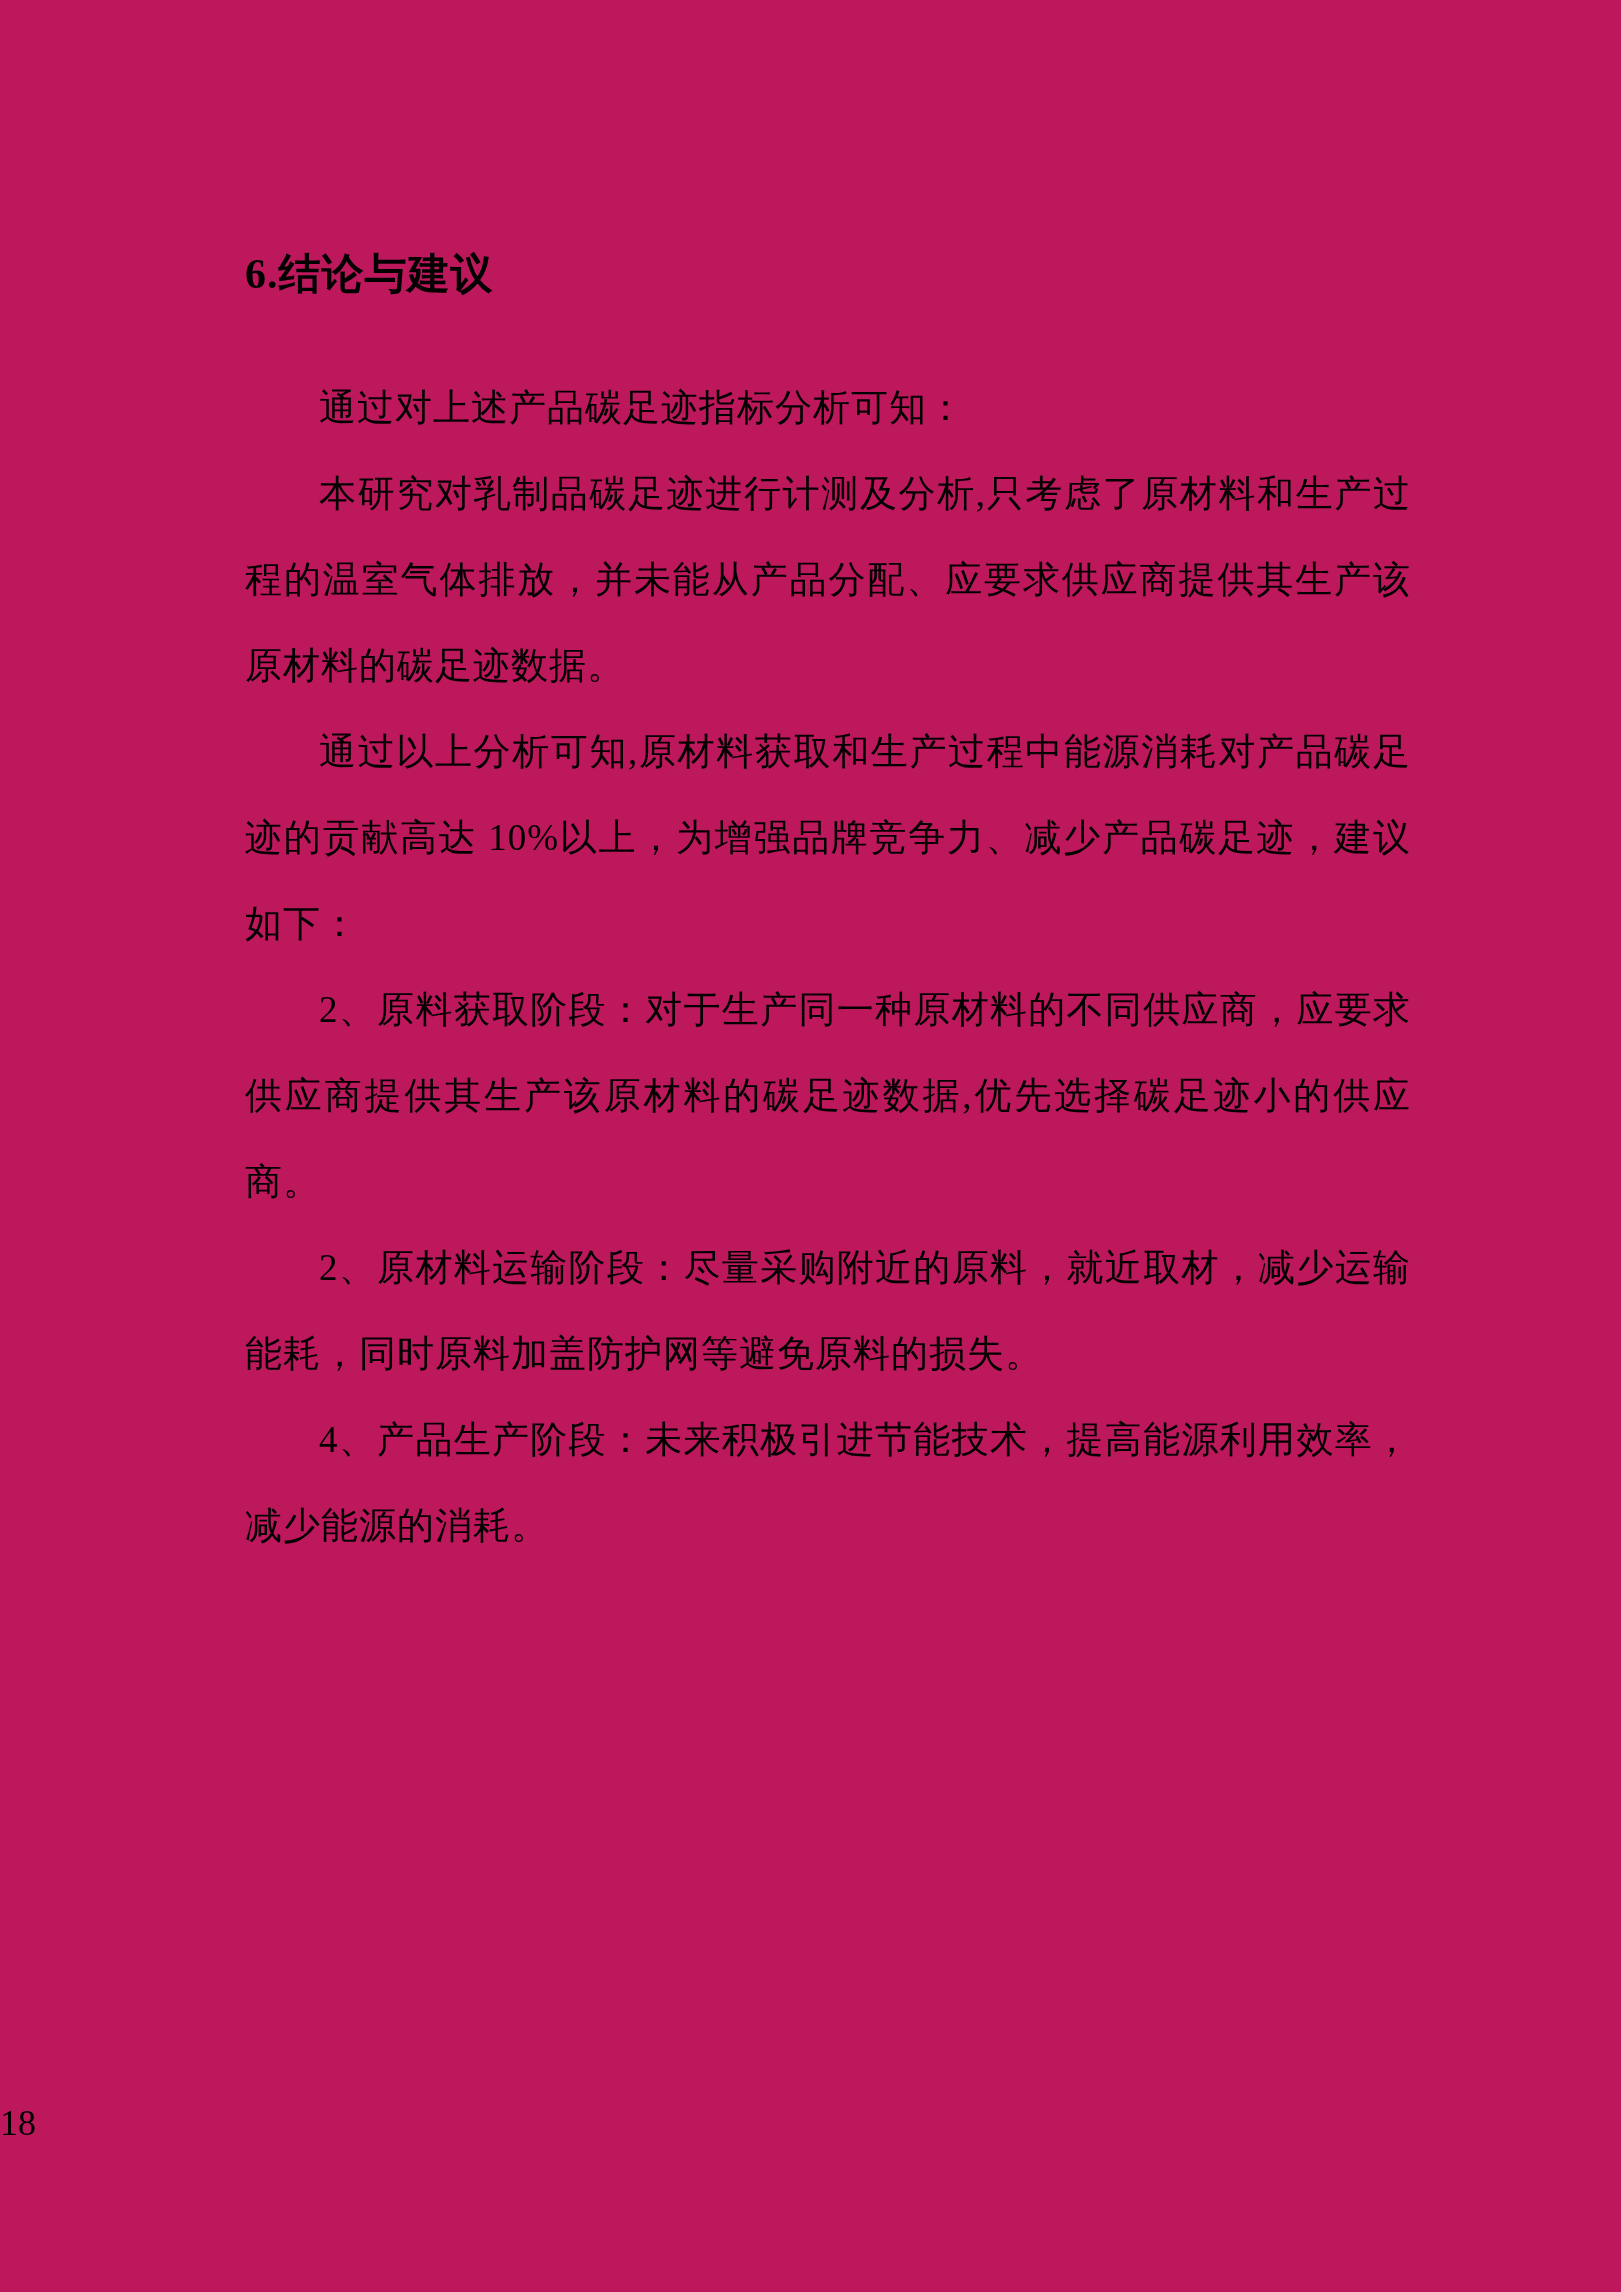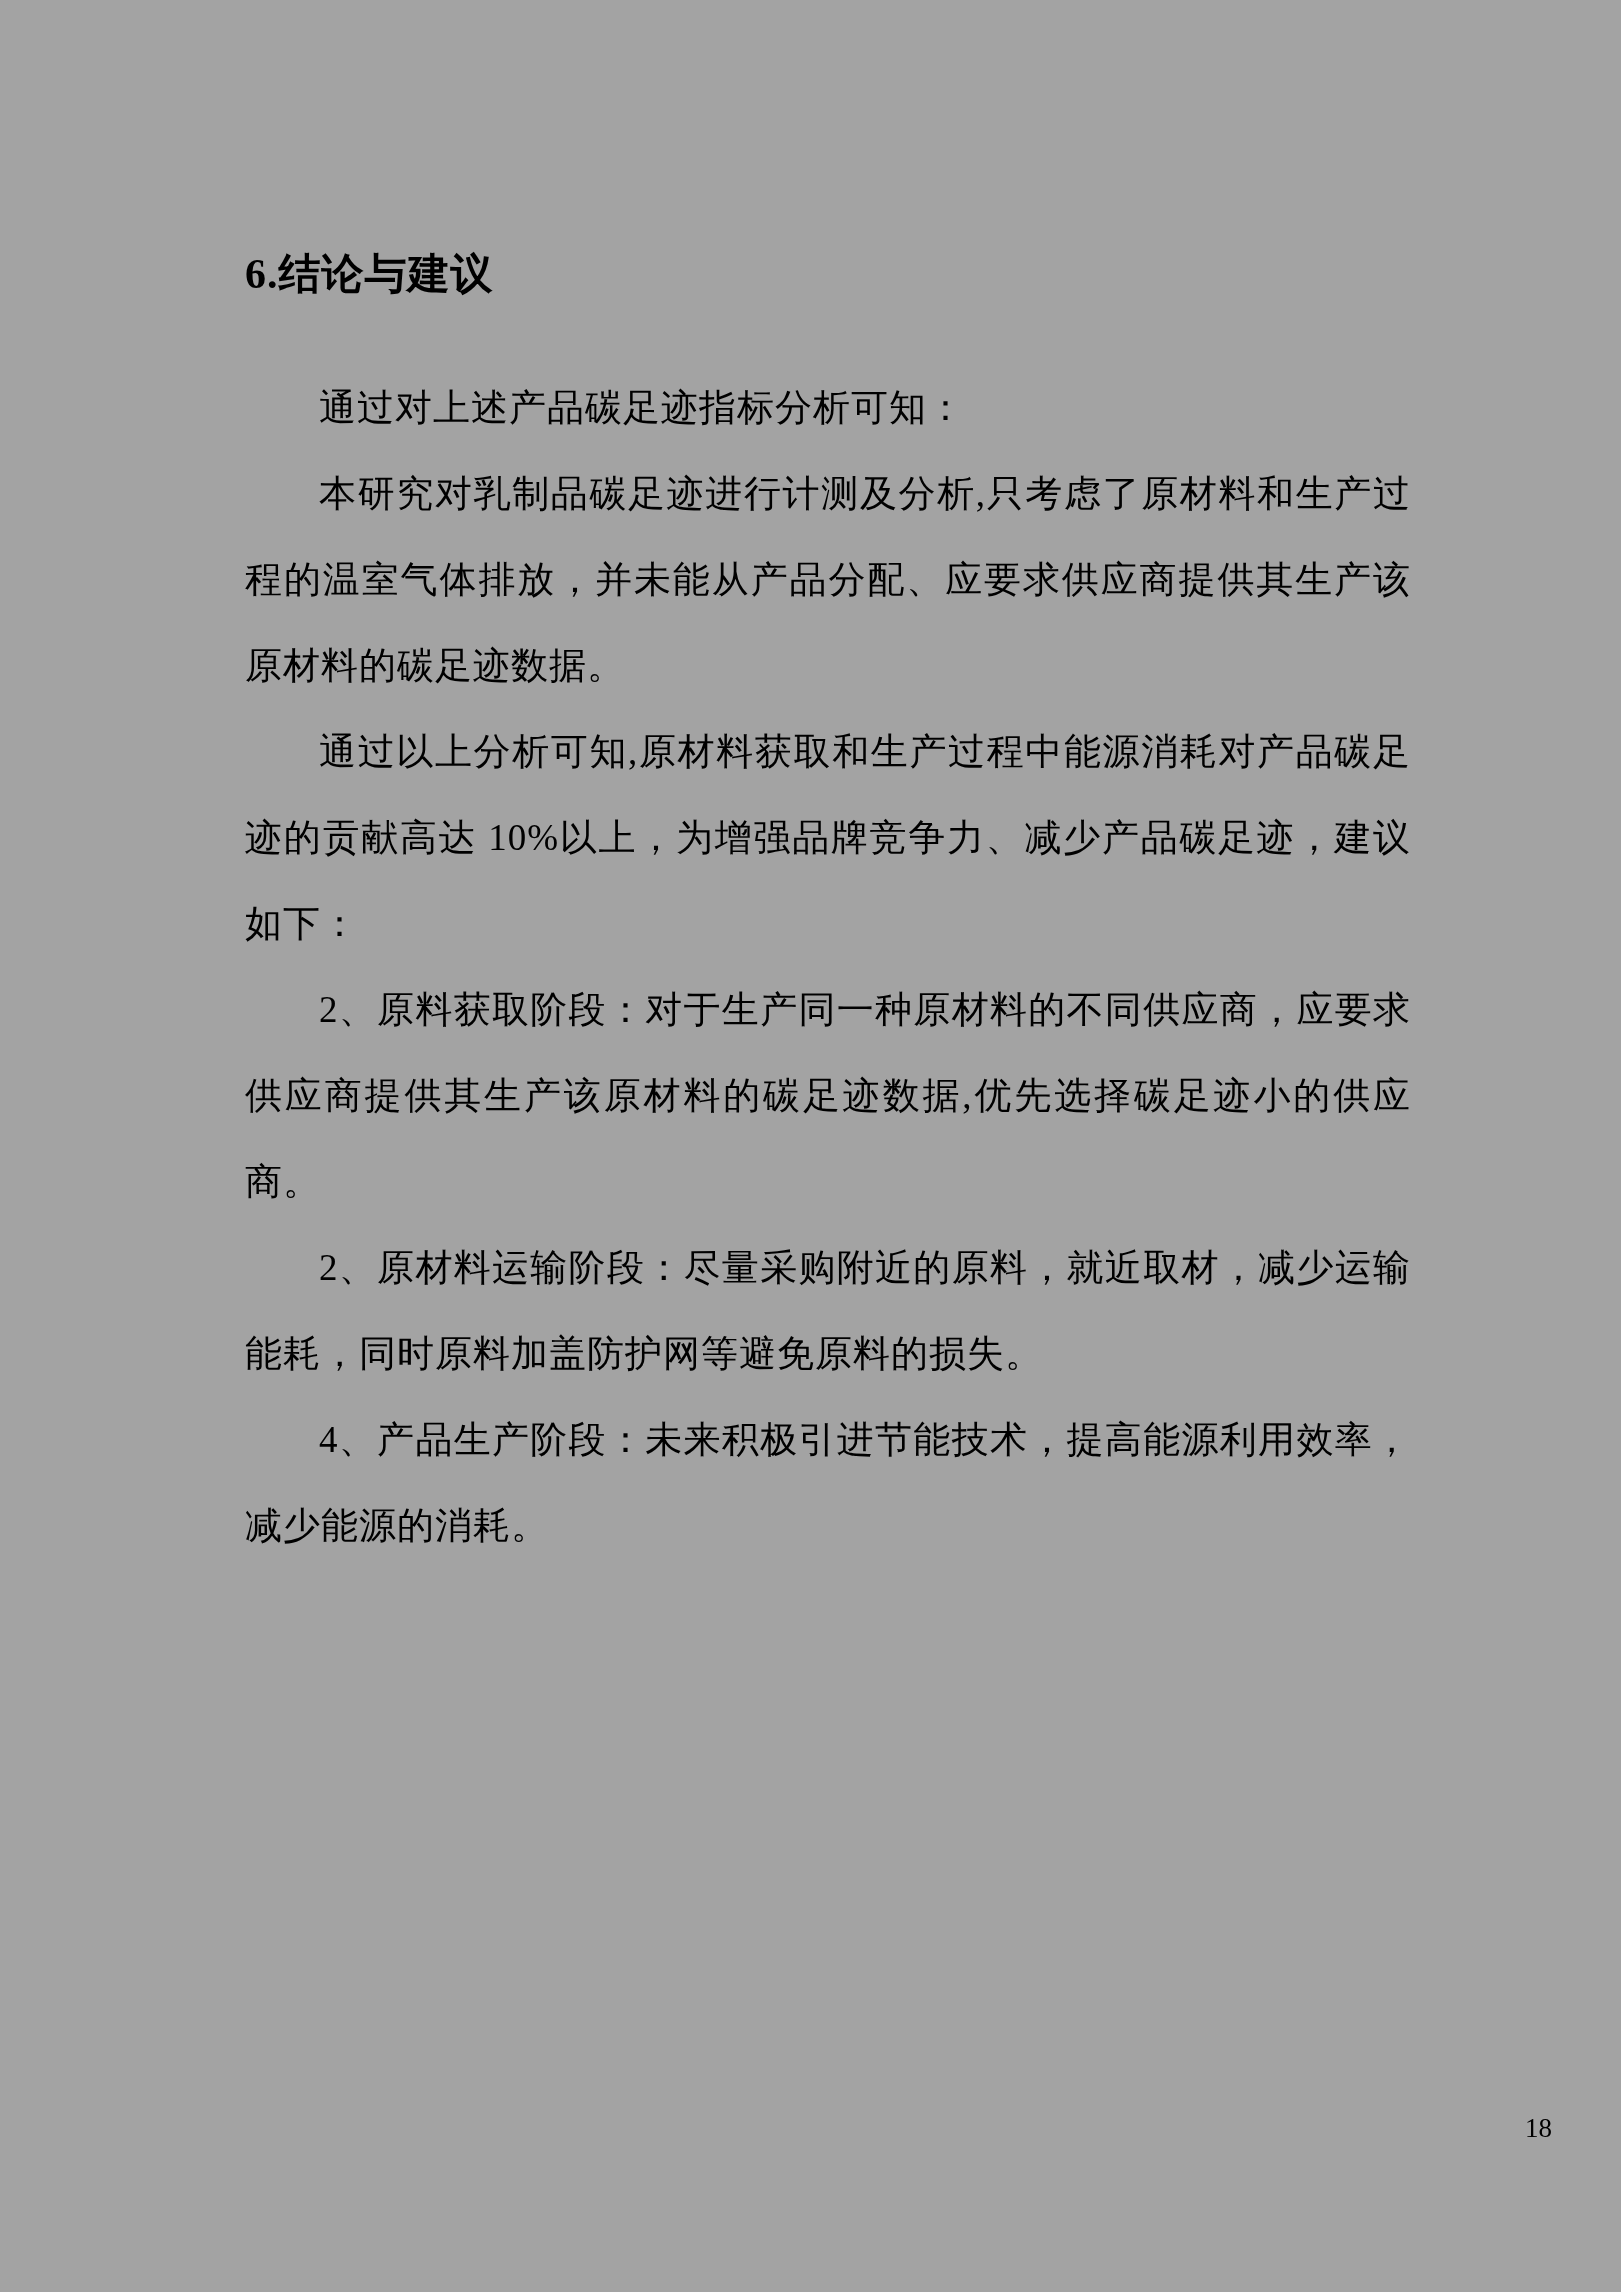--- a/index.html
+++ b/index.html
@@ -4,21 +4,21 @@
 <style>
   html, body {
     margin: 0;
     padding: 0;
     background: #ffffff;
   }
   .page {
     position: relative;
     width: 1621px;
     height: 2293px;
-    background: #a3a3a3;
+    background: #be185d;
     color: #000000;
     font-family: "Liberation Serif", "DejaVu Serif", serif;
     box-sizing: border-box;
     padding: 245px 210px 0 245px;
     overflow: hidden;
   }
   .section-heading {
     font-size: 42px;
     font-weight: bold;
     line-height: 59px;
@@ -32,22 +32,22 @@
     text-indent: 74px;
     text-align: justify;
     letter-spacing: 1px;
     font-family: Liberation Serif, serif;
   }
   .page-number {
     position: absolute;
     bottom: 149px;
     left: 0;
     width: 1552px; 
-    text-align: right;
-    font-size: 27px;
+    text-align: left;
+    font-size: 36px;
     color: #000000;
   }
 </style>
 </head>
 <body>
 
 <div class="page">
 
   <h1 class="section-heading">6.结论与建议</h1>
 

